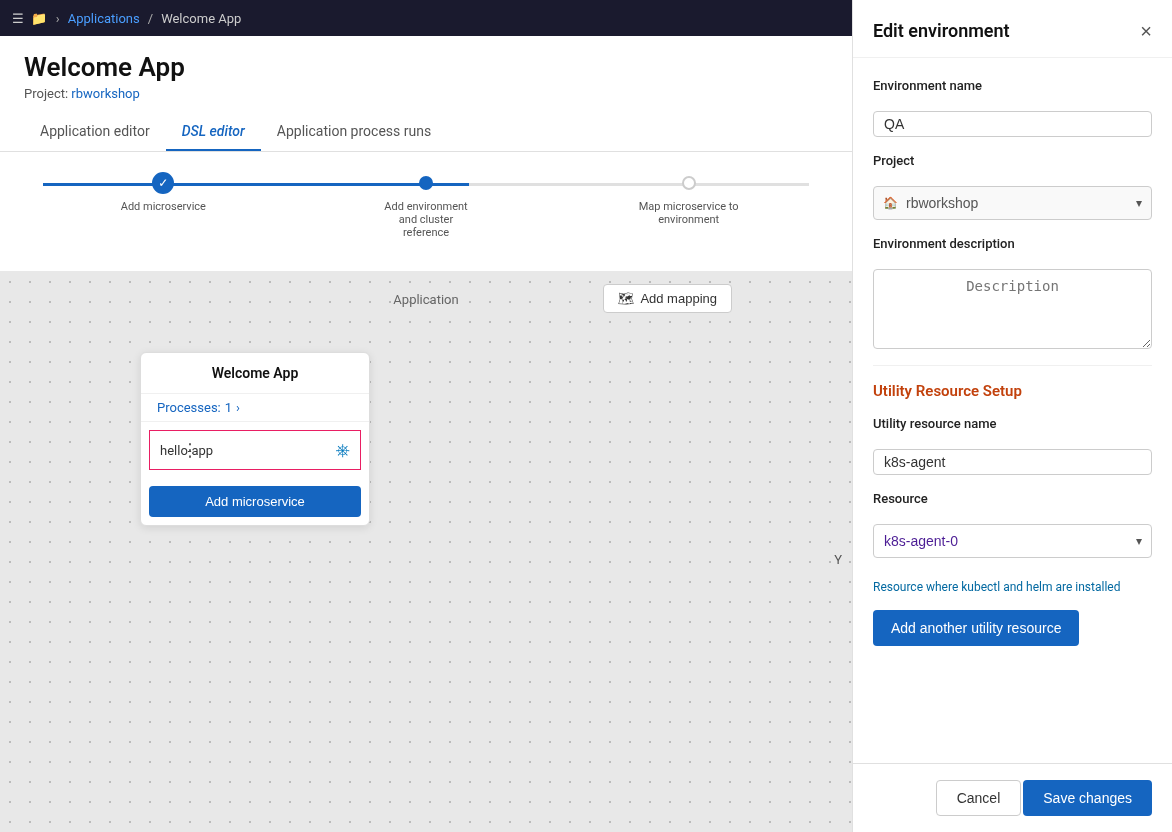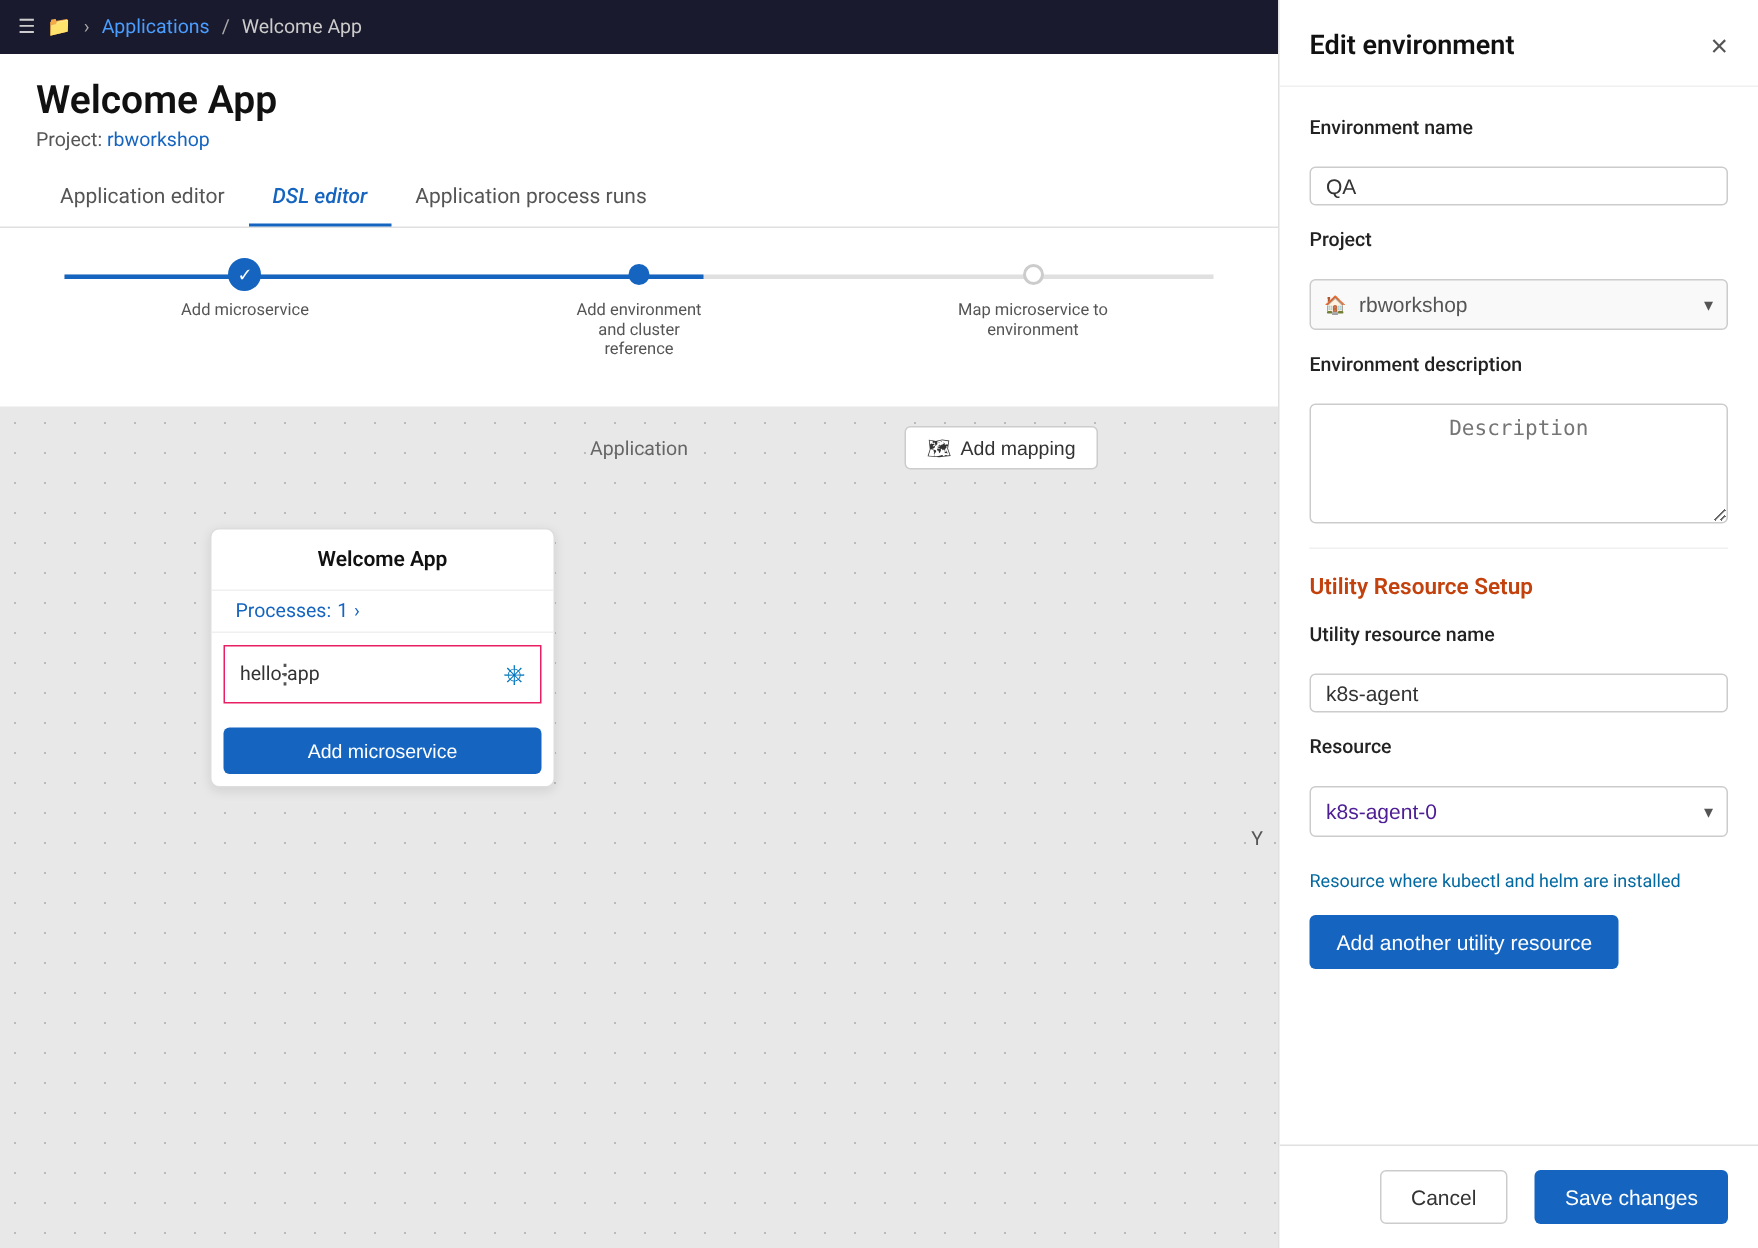--- a/index.html
+++ b/index.html
@@ -327,21 +327,21 @@
       font-size: 14px;
       font-weight: 500;
       align-self: flex-start;
     }
 
     .panel-footer {
       padding: 16px 20px;
       border-top: 1px solid #e0e0e0;
       display: flex;
       justify-content: flex-end;
-      gap: 18px;
+      gap: 2px;
       background: #fff;
     }
     .btn-cancel {
       background: #fff;
       color: #333;
       border: 1px solid #ccc;
       padding: 9px 20px;
       border-radius: 4px;
       cursor: pointer;
       font-size: 14px;

